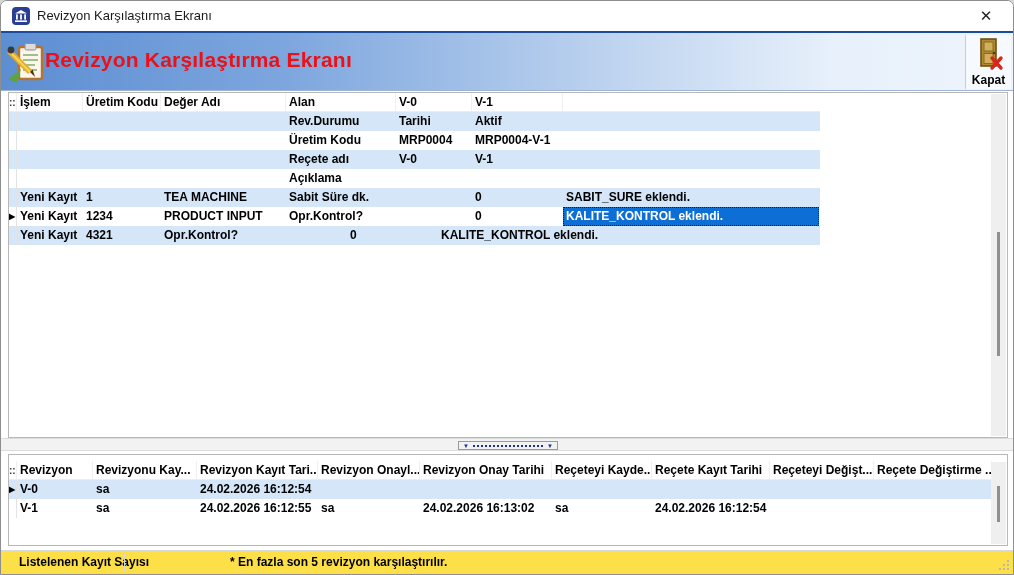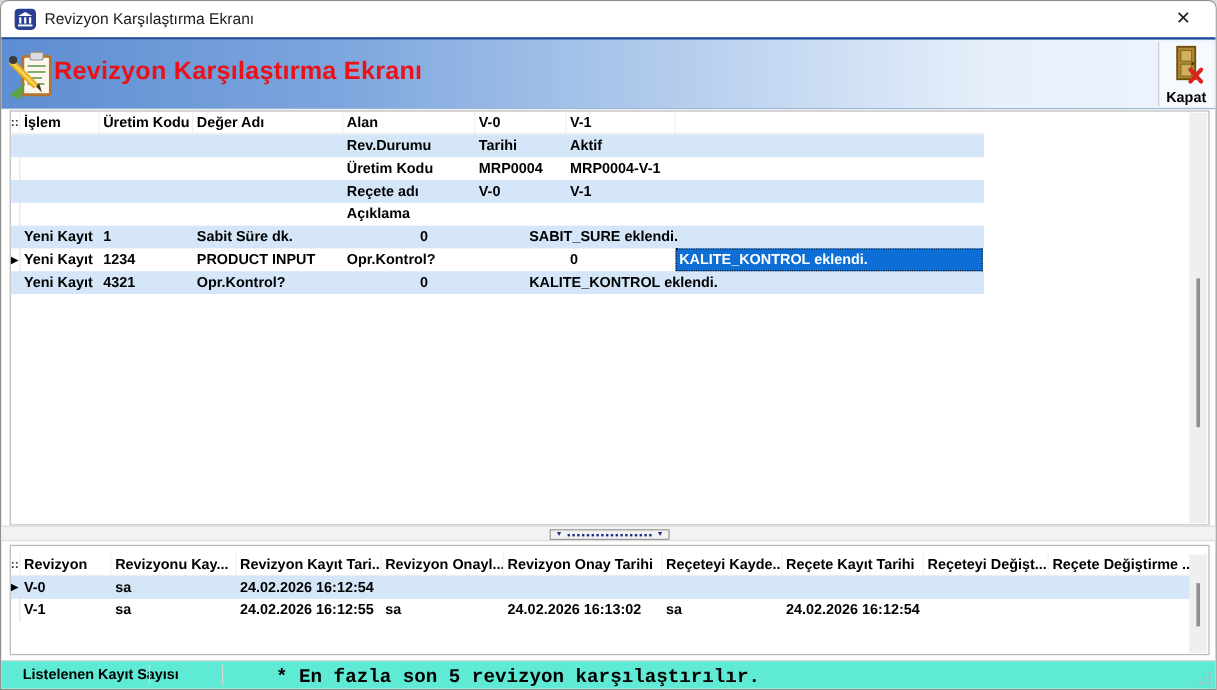--- a/index.html
+++ b/index.html
@@ -53,24 +53,24 @@
   #grid2 .vtrack { top:7px; }
   #grid2 .vthumb { top:24px; height:36px; }
   
   .splitter { position:absolute; top:437px; left:0; right:0; height:13px; background:#f2f2f2;
     border-top:1px solid #dcdcdc; border-bottom:1px solid #dcdcdc; }
   .split-widget { position:absolute; left:457px; top:2px; width:100px; height:9px;
     border:1px solid #9a9a9a; background:#f2f2f2; display:flex; align-items:center; padding:0 4px; cursor:default; }
   .split-arrow { font-size:6px; color:#1b2f8e; line-height:1; }
   .split-dots { flex:1; margin:0 4px; height:0; border-top:2px dotted #1b2f8e; }
   
-  .statusbar { position:absolute; left:0; right:0; top:549px; height:24px; background:#5eead4;
+  .statusbar { position:absolute; left:0; right:0; top:549px; height:24px; background:#fde047;
     border-top:1px solid #d9d9d9; }
   .sb-label { position:absolute; left:18px; top:4px; font-size:12px; font-weight:bold; color:#000; }
-  .sb-note { position:absolute; left:229px; top:4px; font-size:16px; font-weight:bold; color:#000;font-family:Liberation Mono, monospace; }
+  .sb-note { position:absolute; left:229px; top:4px; font-size:12px; font-weight:bold; color:#000; }
   .sb-sep { position:absolute; top:3px; bottom:3px; width:1px; background:#d6d6d6; }
   .sb-sep1 { left:123px; } .sb-sep2 { left:184px; }
   .grip { position:absolute; right:3px; bottom:3px; }
 </style>
 </head>
 <body>
 
 <div class="window">
 
   <div class="titlebar">
@@ -158,20 +158,21 @@
         <div class="c g1c3"></div>
         <div class="c g1c4">Açıklama</div>
         <div class="c g1c5"></div>
         <div class="c g1c6"></div>
         <div class="c g1c7"></div>
       </div>
       <div class="grow alt g1">
         <div class="c ind"></div>
         <div class="c g1c1">Yeni Kayıt</div>
         <div class="c g1c2">1</div>
+        <div class="c g1c3">TEA MACHINE</div>
         <div class="c g1c4">Sabit Süre dk.</div>
         <div class="c g1c5"></div>
         <div class="c g1c6">0</div>
         <div class="c g1c7">SABIT_SURE eklendi.</div>
       </div>
       <div class="grow g1">
         <div class="c ind">▶</div>
         <div class="c g1c1">Yeni Kayıt</div>
         <div class="c g1c2">1234</div>
         <div class="c g1c3">PRODUCT INPUT</div>

